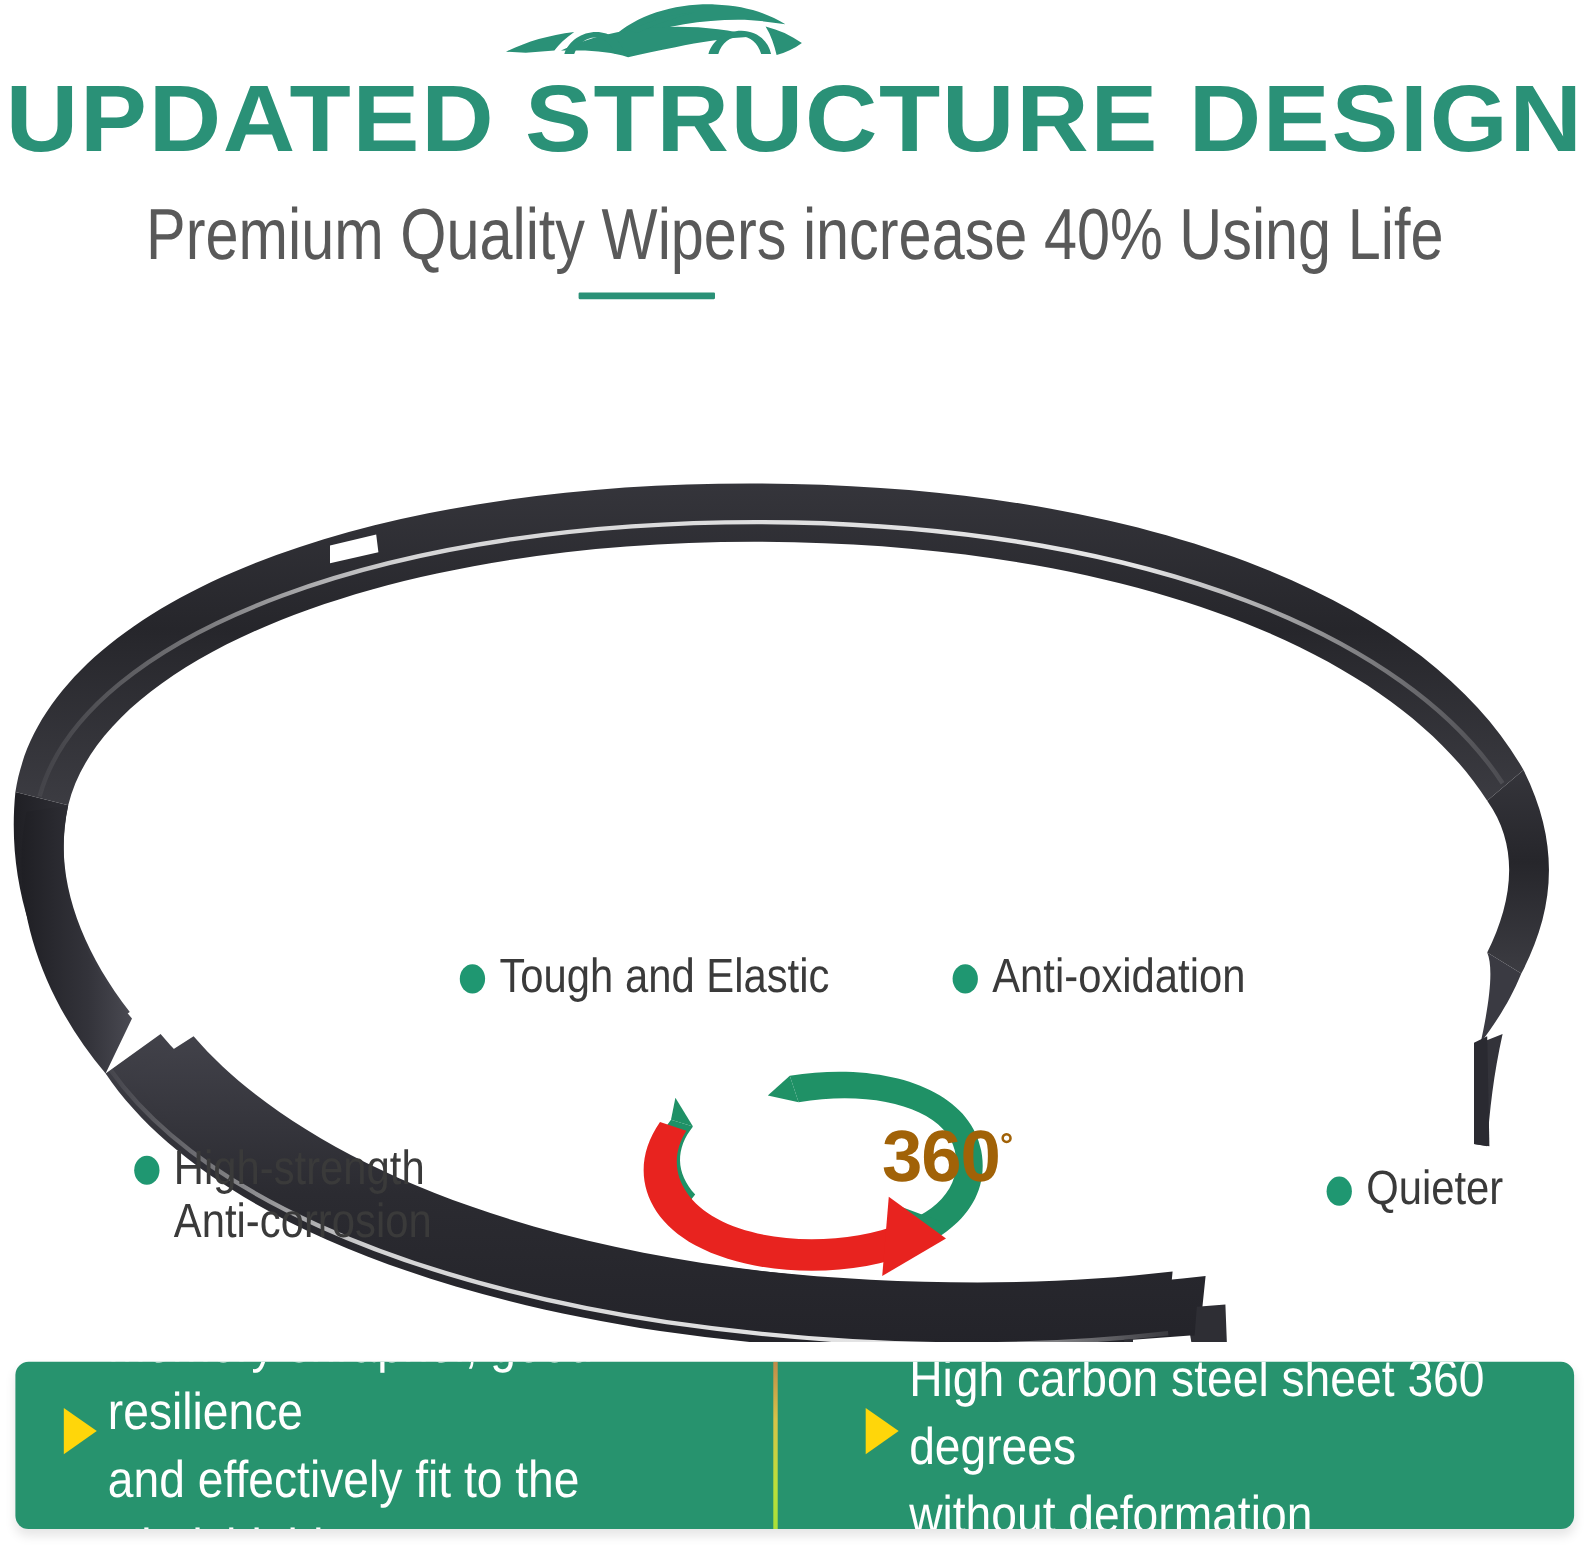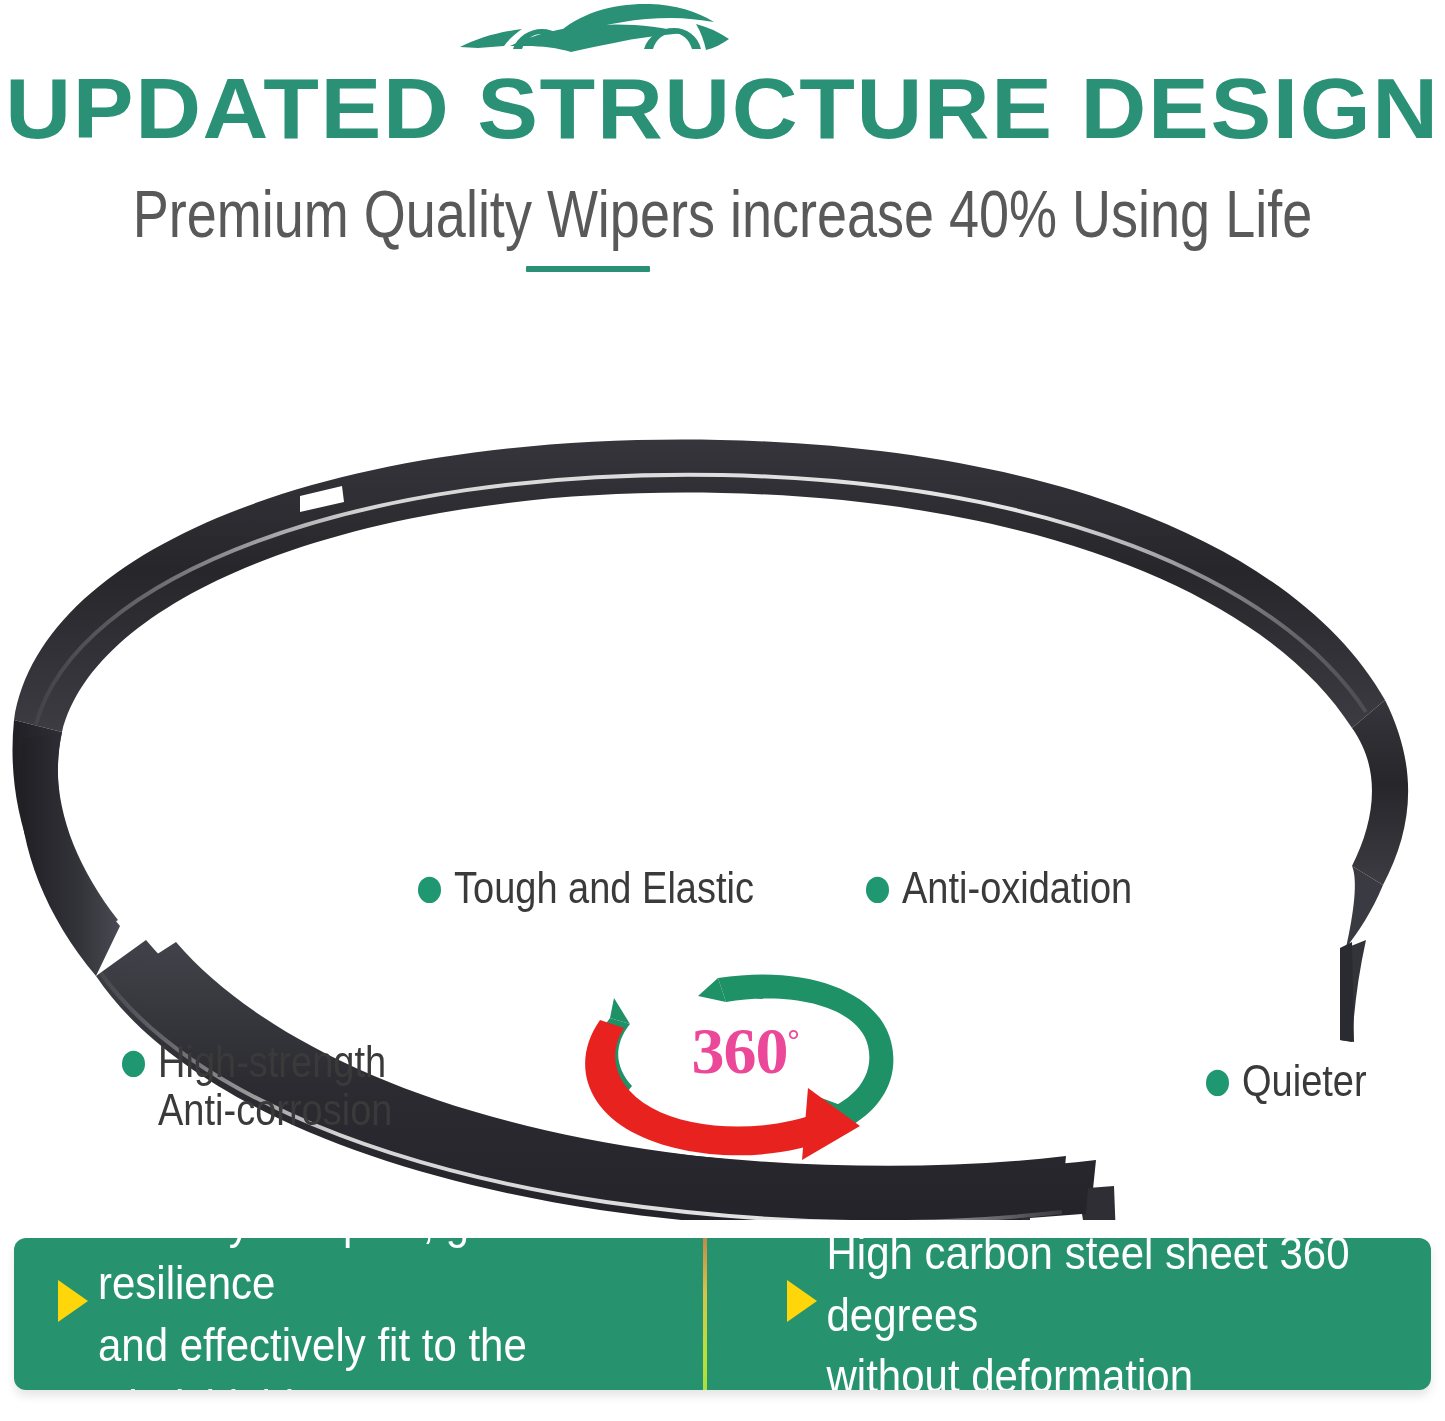--- a/index.html
+++ b/index.html
@@ -121,23 +121,23 @@
     left: 570px;
     top: 654px;
     width: 350px;
     height: 215px;
   }
   #badge-360-text {
     position: absolute;
     left: 0;
     top: 62px;
     width: 350px;
-    text-align: center;
-    color: #ec4899;
-    font-family: Liberation Serif, serif;
+    text-align: right;
+    color: #a16207;
+    font-family: Liberation Sans, sans-serif;
     font-weight: bold;
     font-size: 66px;
     line-height: 70px;
     letter-spacing: -1px;
     z-index: 4;
   }
   #badge-360-text sup {
     font-size: 30px;
     vertical-align: super;
     line-height: 0;

